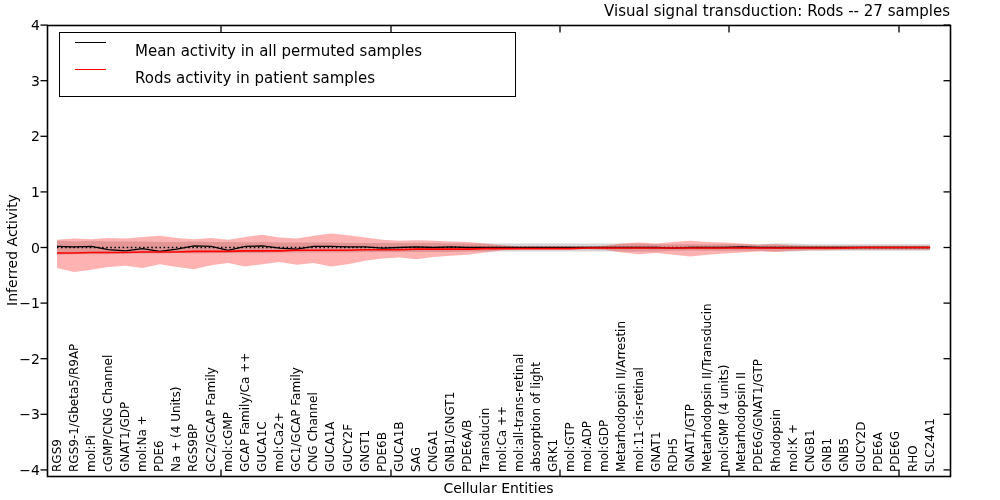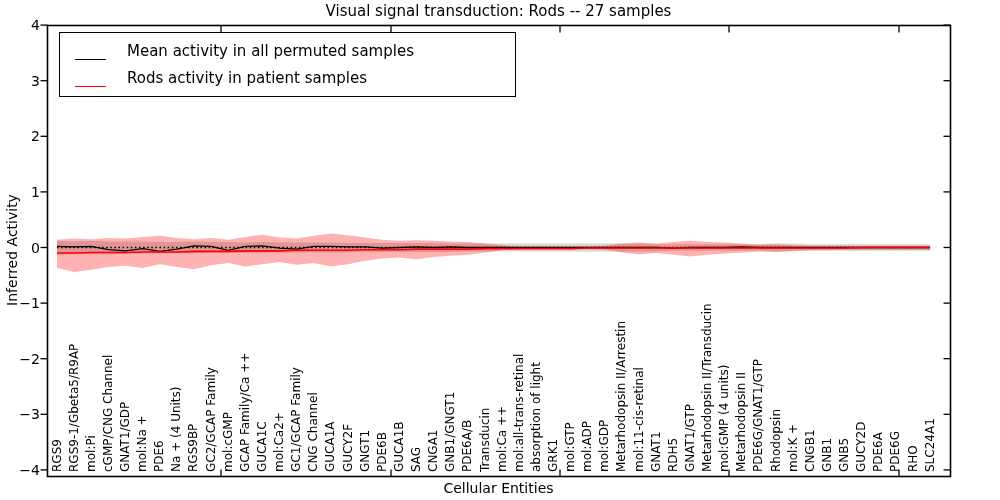--- a/index.html
+++ b/index.html
@@ -1,27 +1,27 @@
 <!DOCTYPE html>
 <html><head>
 <meta charset="utf-8">
 <style>
   html,body{margin:0;padding:0;background:#ffffff;}
   body{width:1000px;height:500px;font-family:"DejaVu Sans",sans-serif;color:#000;}
   .fig{position:relative;width:1000px;height:500px;overflow:hidden;background:#fff;}
-  .title{position:absolute;left:47px;top:2px;width:903px;text-align:center;font-size:15px;white-space:nowrap;}
+  .title{position:absolute;left:47px;top:2px;width:903px;text-align:right;font-size:15px;white-space:nowrap;}
   .xlabel{position:absolute;left:47px;top:480px;width:903px;text-align:center;font-size:14px;}
   .ylabel{position:absolute;left:13px;top:250px;width:400px;margin-left:-200px;margin-top:-9px;height:18px;
           text-align:center;font-size:14px;transform:rotate(-90deg);white-space:nowrap;}
   .ytick{position:absolute;left:0;width:40px;text-align:right;font-size:14px;line-height:18px;}
   .xcat{position:absolute;font-size:12px;line-height:13px;white-space:nowrap;transform-origin:0 0;transform:rotate(-90deg);}
   .legend{position:absolute;left:59px;top:32px;width:457px;height:65px;box-sizing:border-box;
           background:#fff;border:1.6px solid #000;display:flex;flex-direction:column;
           justify-content:space-evenly;padding-left:15px;z-index:5;}
-  .legend-row{display:flex;align-items:flex-end;}
+  .legend-row{display:flex;align-items:flex-start;gap:8px;}
   .legend-swatch{display:inline-block;width:31px;height:0;border-top:1.6px solid #000;margin-right:21px;}
   .legend-label{font-size:15px;white-space:nowrap;}
   svg{position:absolute;left:0;top:0;}
 </style>
 </head>
 <body>
 
 <div class="fig">
   <div class="title">Visual signal transduction: Rods -- 27 samples</div>
   <div class="ylabel">Inferred Activity</div>

